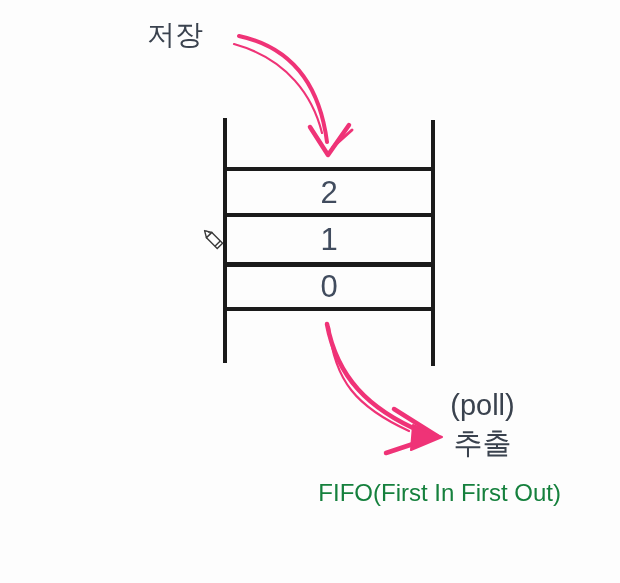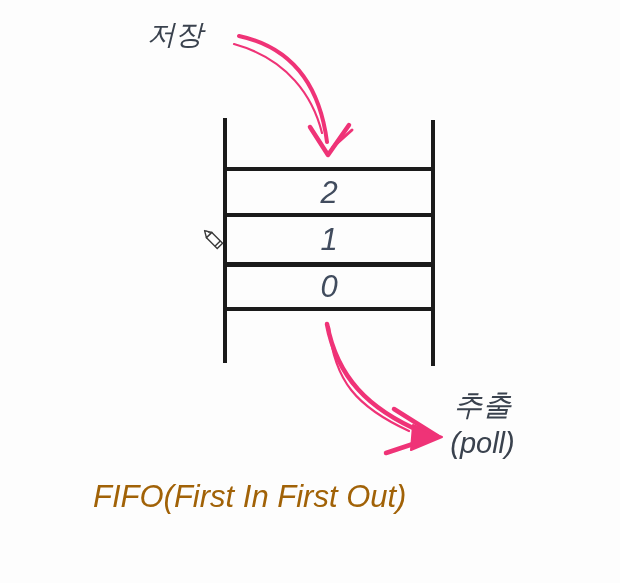--- a/index.html
+++ b/index.html
@@ -8,21 +8,20 @@
     width: 620px;
     height: 583px;
     background: #fdfdfd;
     font-family: "Liberation Sans", "DejaVu Sans", sans-serif;
     overflow: hidden;
   }
   .stage {
     position: relative;
     width: 620px;
     height: 583px;
-    font-style: italic;
   }
 
   
   .wall {
     position: absolute;
     width: 4px;
     background: #1b1b1b;
   }
   .wall-left  { left: 223px; top: 118px; height: 245px; }
   .wall-right { left: 431px; top: 120px; height: 246px; }
@@ -59,23 +58,23 @@
     left: 105px; top: 16px; width: 140px;
     font-size: 28px; line-height: 37px;
   }
   .poll-label {
     left: 425px; top: 386px; width: 115px;
     font-size: 29px; line-height: 38px;
   }
   .caption {
     position: absolute;
     left: 93px; top: 479px; width: 468px;
-    text-align: left;
-    font-size: 31px;
-    color: #a16207;
+    text-align: right;
+    font-size: 24px;
+    color: #15803d;
   }
 
   svg.overlay {
     position: absolute;
     left: 0; top: 0;
     width: 620px; height: 583px;
     pointer-events: none;
   }
   .pencil-cursor {
     position: absolute;
@@ -124,19 +123,19 @@
   <svg class="pencil-cursor" viewBox="0 0 24 24" xmlns="http://www.w3.org/2000/svg">
     <g transform="rotate(45 12 12)">
       <polygon points="1,12 7,8.5 7,15.5" fill="#ffffff" stroke="#3a3a3a" stroke-width="1.3" stroke-linejoin="round"></polygon>
       <rect x="7" y="8.5" width="14" height="7" fill="#ffffff" stroke="#3a3a3a" stroke-width="1.3"></rect>
       <line x1="18" y1="8.5" x2="18" y2="15.5" stroke="#3a3a3a" stroke-width="1.3"></line>
       <line x1="2.5" y1="11" x2="7" y2="10" stroke="#3a3a3a" stroke-width="0.8"></line>
     </g>
   </svg>
 
   <div class="side-label poll-label">
+    <div>(poll)</div>
     <div>추출</div>
-    <div>(poll)</div>
   </div>
 
   <div class="caption">FIFO(First In First Out)</div>
 
 </div>
 
 </body></html>

